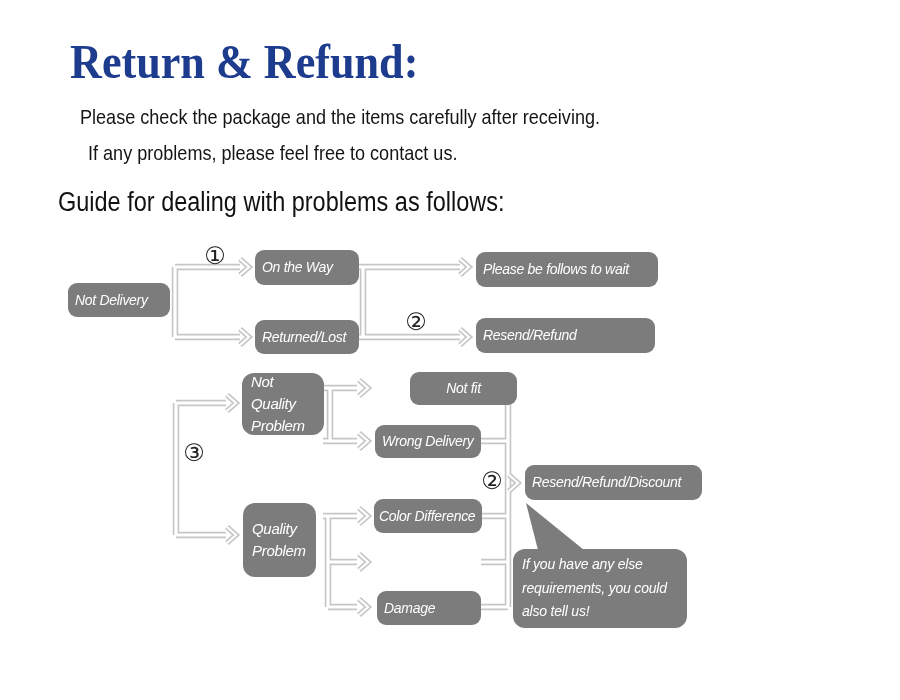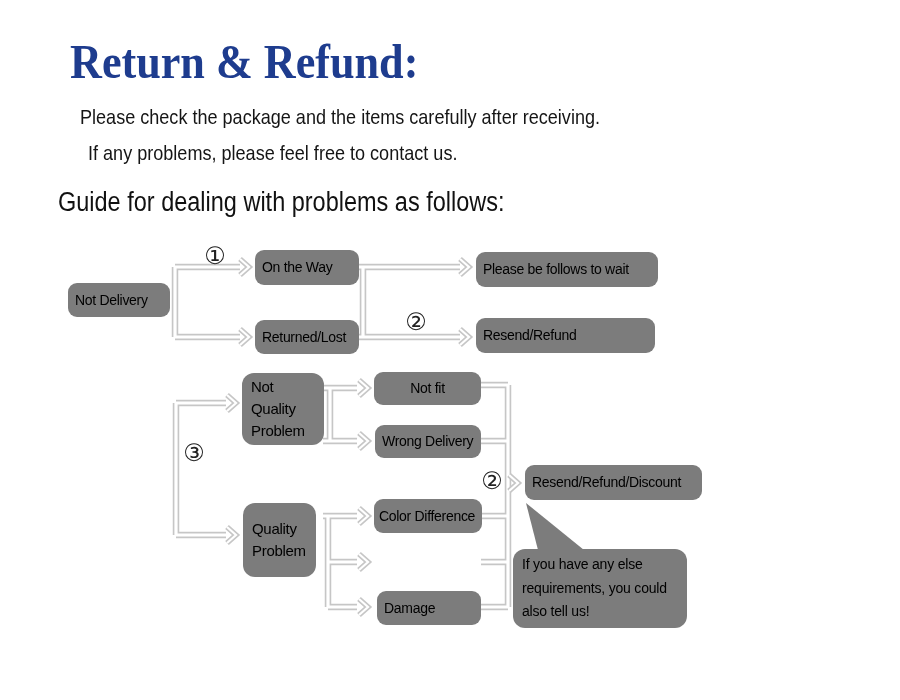--- a/index.html
+++ b/index.html
@@ -35,26 +35,27 @@
   
   .connectors{position:absolute;left:0;top:0;z-index:1;}
   .shaft-g{fill:none;stroke:var(--connector-gray);stroke-width:6.5;}
   .shaft-w{fill:none;stroke:#ffffff;stroke-width:3.2;}
   .chev-g{fill:none;stroke:var(--connector-gray);stroke-width:5.5;stroke-linejoin:miter;}
   .chev-w{fill:none;stroke:#ffffff;stroke-width:2.2;stroke-linejoin:miter;}
   .tail{fill:var(--node-gray);stroke:none;}
   
   .node{
     position:absolute;z-index:2;box-sizing:border-box;
-    background:var(--node-gray);color:#000000;border-radius:9px;
+    background:var(--node-gray);color:#ffffff;border-radius:9px;
     display:flex;align-items:center;justify-content:flex-start;
     padding:0 5px 0 7px;font-size:14px;letter-spacing:-0.3px;line-height:1.15;
     white-space:nowrap;
+    font-style:italic;
   }
-  .node.center{justify-content:center;padding:12px 3px;}
+  .node.center{justify-content:center;padding:12px 3px;margin-left:36px;}
   .node.multi{
     border-radius:12px;font-size:15px;line-height:1.45;
     padding:0 4px 0 9px;white-space:normal;
   }
   .node.bubble{
     border-radius:12px;font-size:14px;line-height:1.7;letter-spacing:-0.2px;
     padding:2px 4px 2px 9px;white-space:normal;
   }
   
   .marker{
@@ -107,21 +108,21 @@
 
     <path class="tail" d="M526 503 L584 550 L538 550 Z"></path>
   </svg>
 
   <div class="node" style="left:68px;top:283px;width:102px;height:34px;">Not Delivery</div>
   <div class="node" style="left:255px;top:250px;width:104px;height:35px;">On the Way</div>
   <div class="node" style="left:255px;top:320px;width:104px;height:34px;">Returned/Lost</div>
   <div class="node" style="left:476px;top:252px;width:182px;height:35px;">Please be follows to wait</div>
   <div class="node" style="left:476px;top:318px;width:179px;height:35px;">Resend/Refund</div>
 
-  <div class="node multi" style="left:242px;top:373px;width:82px;height:72px;">Not Quality Problem</div>
+  <div class="node multi" style="left:242px;top:373px;width:82px;height:62px;">Not Quality Problem</div>
   <div class="node center" style="left:374px;top:372px;width:107px;height:33px;">Not fit</div>
   <div class="node" style="left:375px;top:425px;width:106px;height:33px;">Wrong Delivery</div>
   <div class="node multi" style="left:243px;top:503px;width:73px;height:74px;">Quality Problem</div>
   <div class="node" style="left:374px;top:499px;width:108px;height:34px;padding-left:5px;">Color Difference</div>
   <div class="node" style="left:377px;top:591px;width:104px;height:34px;">Damage</div>
   <div class="node" style="left:525px;top:465px;width:177px;height:35px;">Resend/Refund/Discount</div>
 
   <div class="node bubble" style="left:513px;top:549px;width:174px;height:79px;">If you have any else requirements, you could also tell us!</div>
 
   <div class="marker" style="left:201px;top:243px;">①</div>

